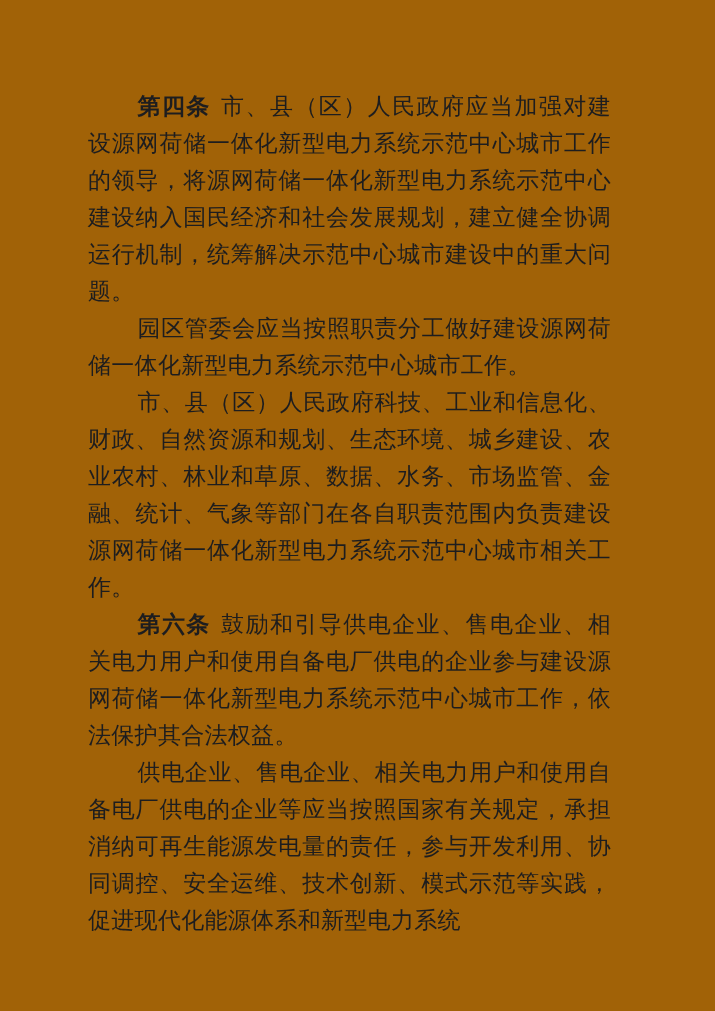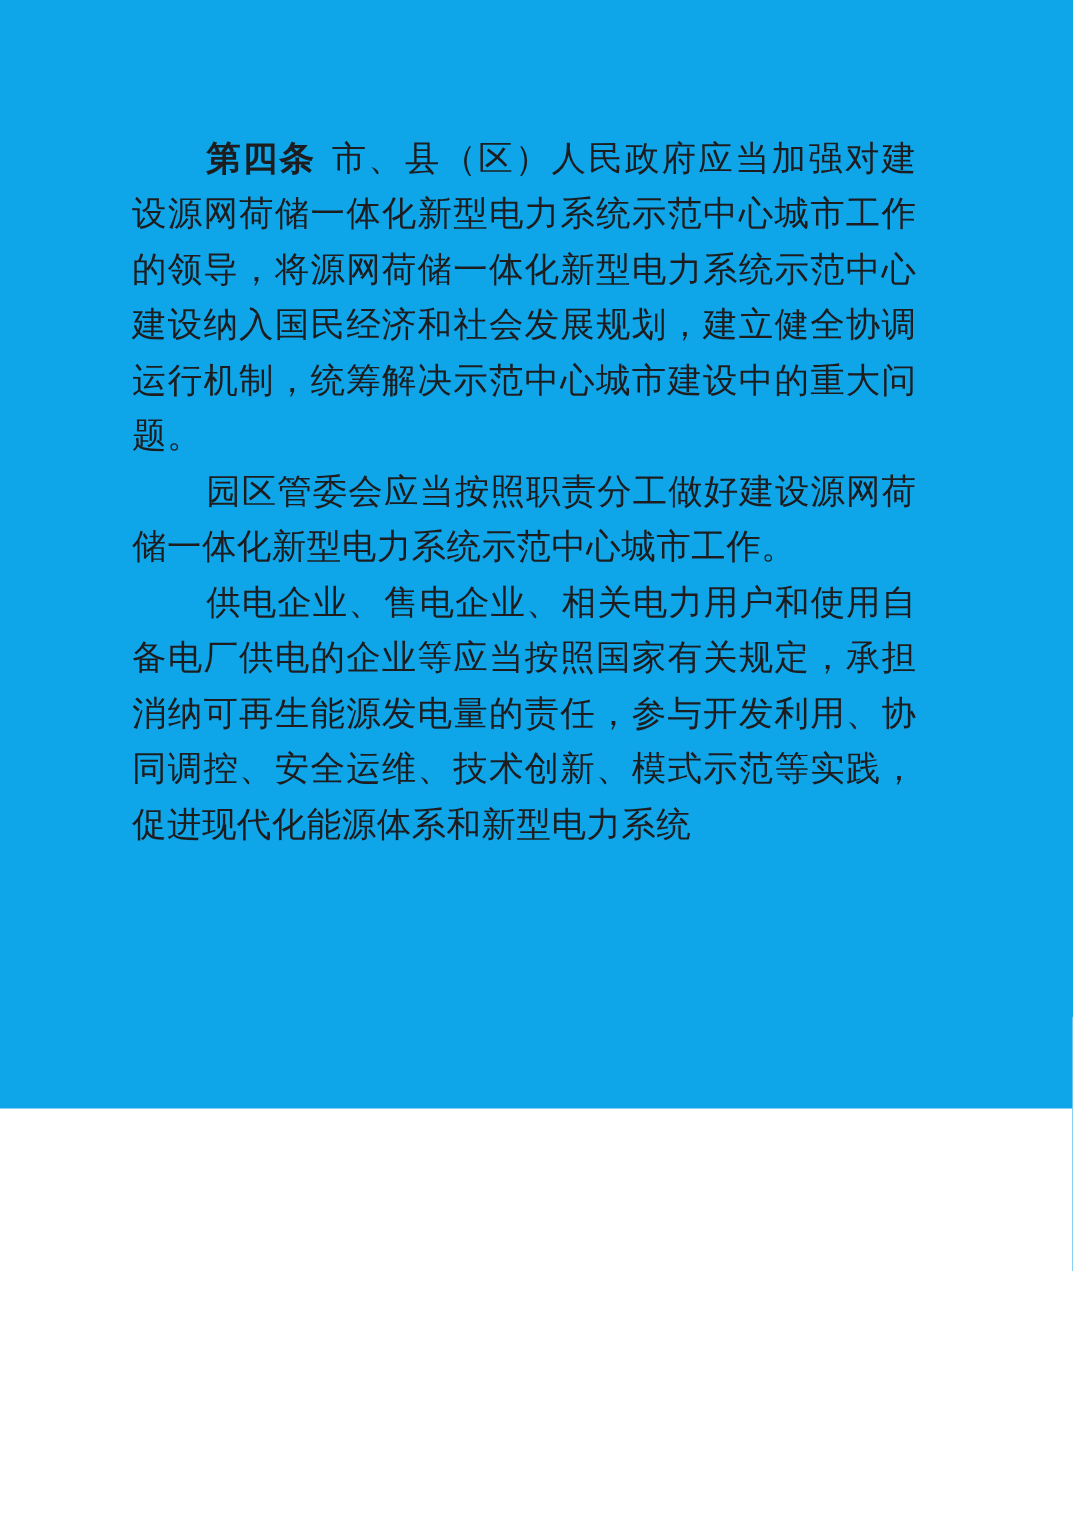--- a/index.html
+++ b/index.html
@@ -9,22 +9,22 @@
   body {
     width: 715px;
     height: 1011px;
     background: #ffffff;
     font-family: "DejaVu Sans", "Liberation Sans", sans-serif;
     overflow: hidden;
   }
   .page {
     box-sizing: border-box;
     width: 715px;
-    height: 739px;
-    background: #0ea5e9;
+    height: 1011px;
+    background: #a16207;
     padding: 88px 104px 0 88px;
   }
   .text-block {
     width: 523px;
   }
   .para {
     margin: 0;
     padding: 0;
     font-size: 23px;
     line-height: 37px;
@@ -44,18 +44,20 @@
 <body>
 
 <div class="page">
   <div class="text-block">
 
     <p class="para"><strong class="art">第四条</strong><span>市、县（区）人民政府应当加强对建设源网荷储一体化新型电力系统示范中心城市工作的领导，将源网荷储一体化新型电力系统示范中心建设纳入国民经济和社会发展规划，建立健全协调运行机制，统筹解决示范中心城市建设中的重大问题。</span></p>
 
     <p class="para"><span>园区管委会应当按照职责分工做好建设源网荷储一体化新型电力系统示范中心城市工作。</span></p>
 
 
+    <p class="para"><span>市、县（区）人民政府科技、工业和信息化、财政、自然资源和规划、生态环境、城乡建设、农业农村、林业和草原、数据、水务、市场监管、金融、统计、气象等部门在各自职责范围内负责建设源网荷储一体化新型电力系统示范中心城市相关工作。</span></p>
 
+    <p class="para"><strong class="art">第六条</strong><span>鼓励和引导供电企业、售电企业、相关电力用户和使用自备电厂供电的企业参与建设源网荷储一体化新型电力系统示范中心城市工作，依法保护其合法权益。</span></p>
 
     <p class="para"><span>供电企业、售电企业、相关电力用户和使用自备电厂供电的企业等应当按照国家有关规定，承担消纳可再生能源发电量的责任，参与开发利用、协同调控、安全运维、技术创新、模式示范等实践，促进现代化能源体系和新型电力系统</span></p>
 
   </div>
 </div>
 
 </body></html>

